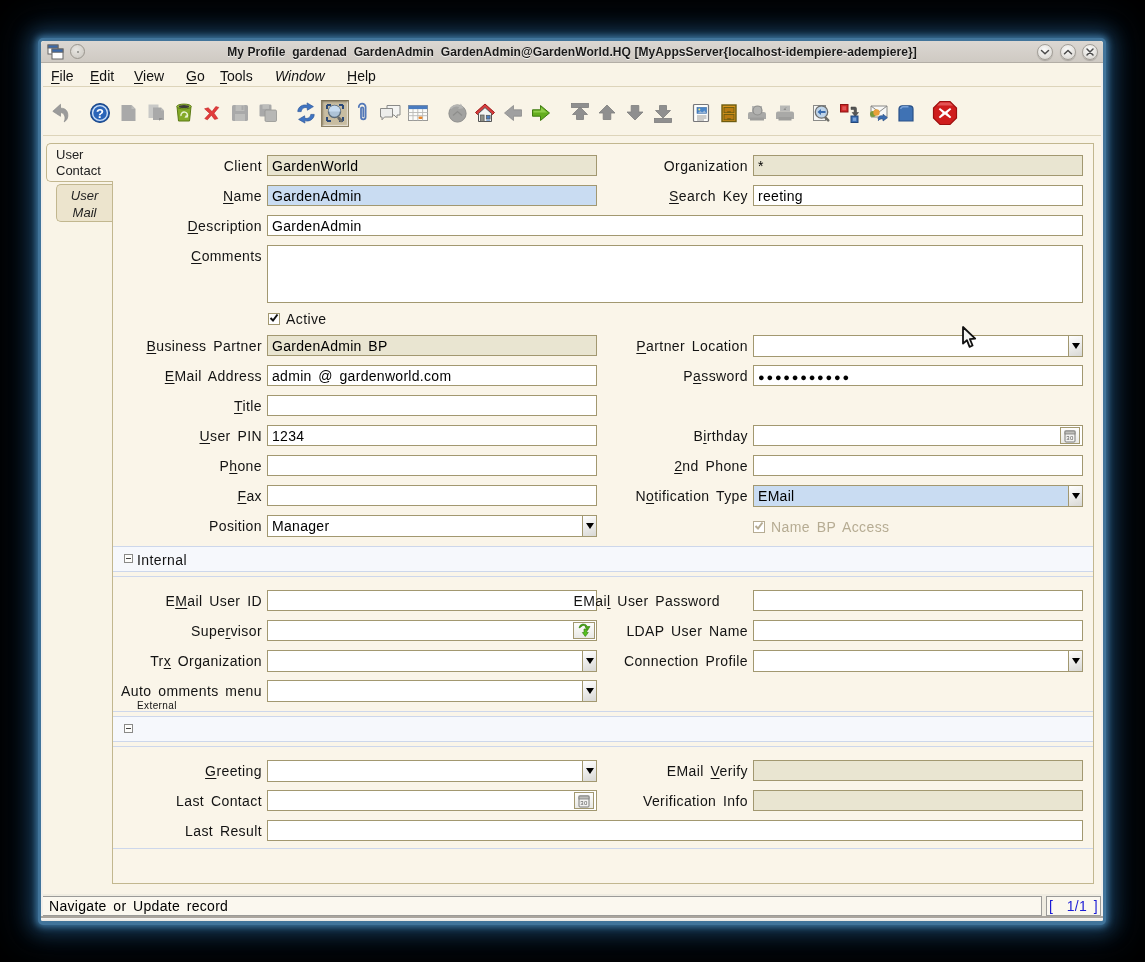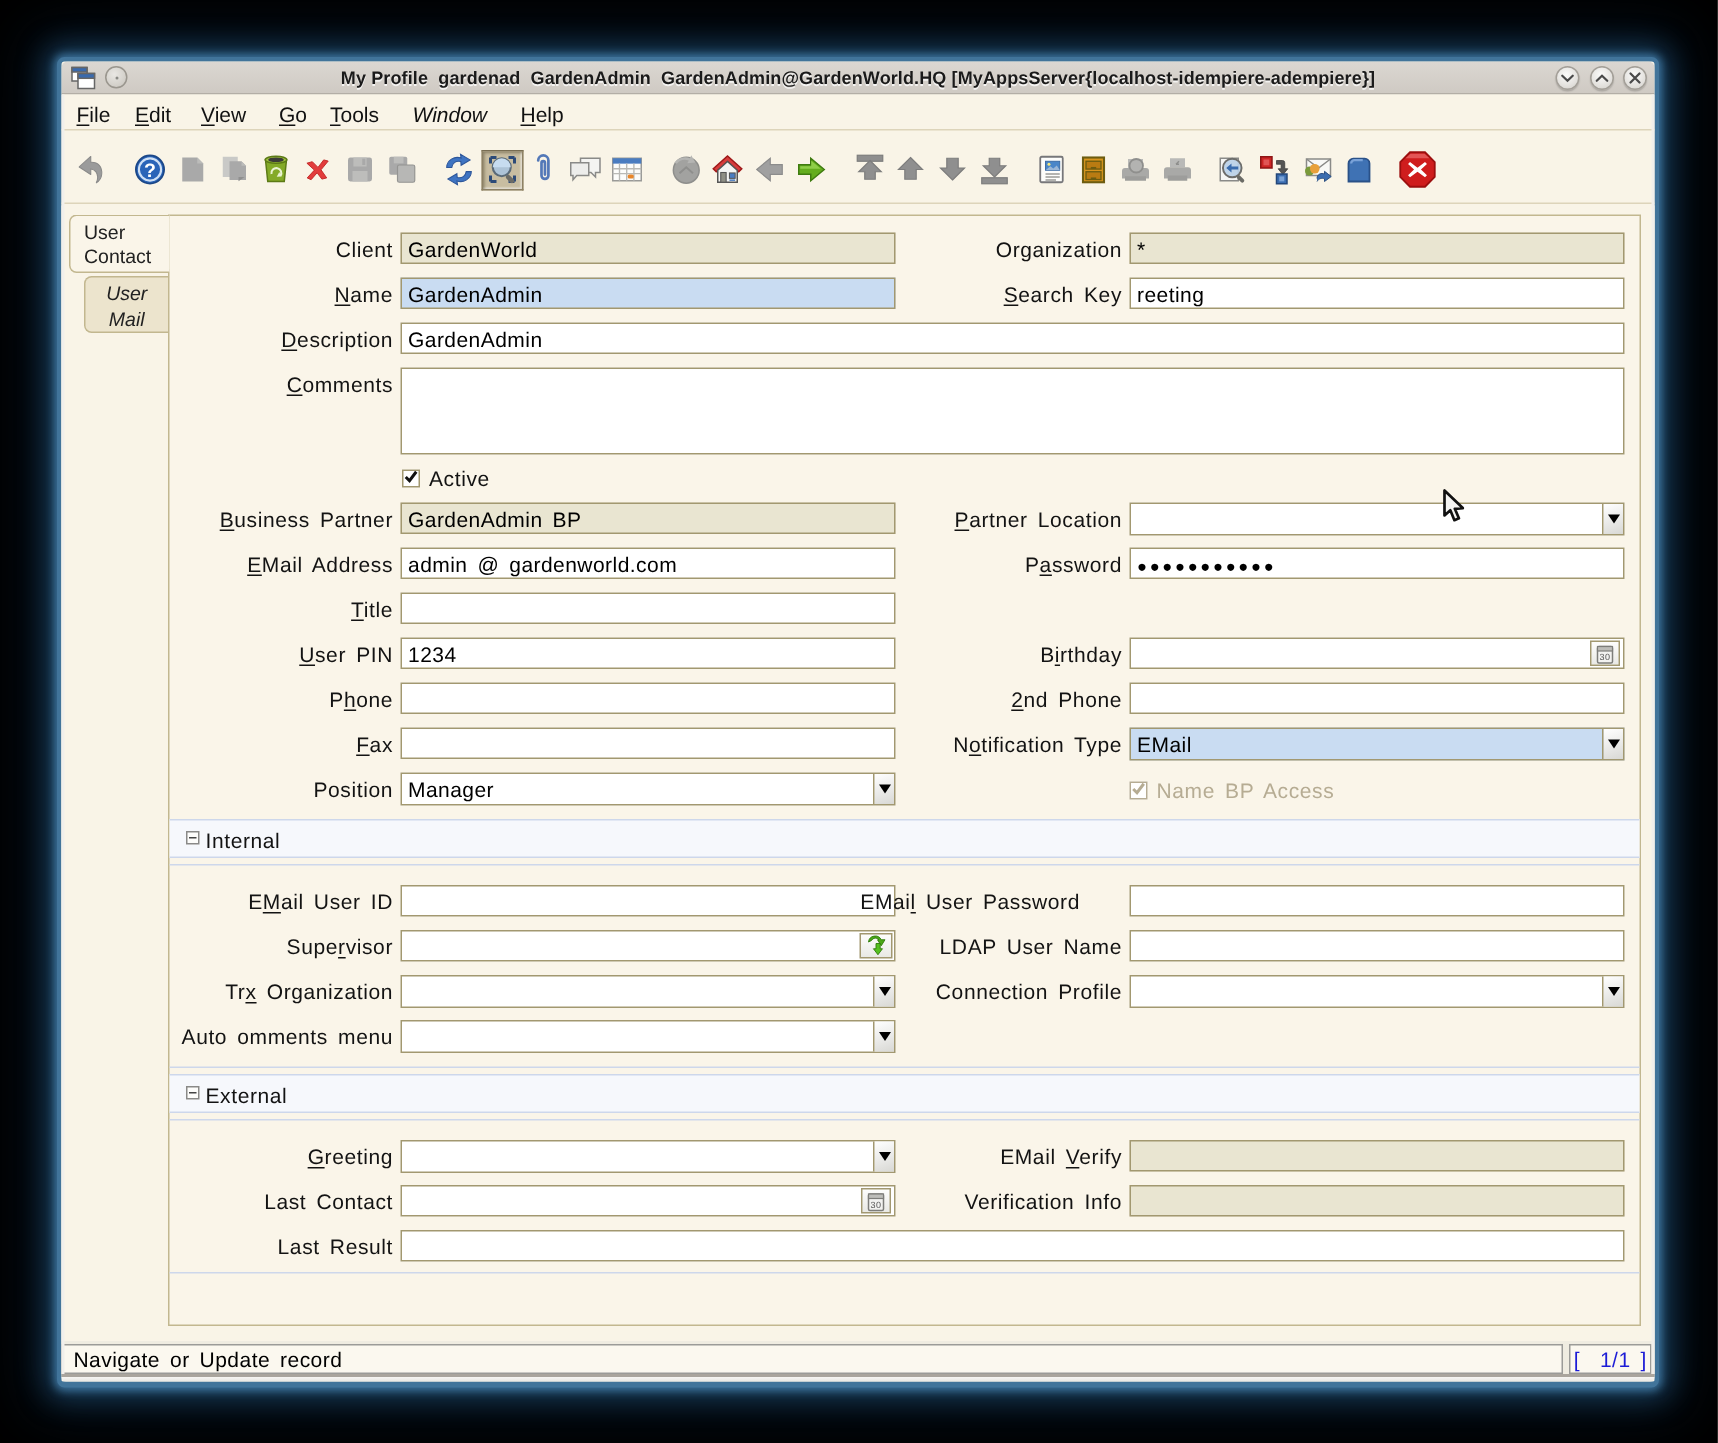--- a/index.html
+++ b/index.html
@@ -283,21 +283,21 @@
 <div style="position:absolute;left:113px;top:546px;width:980px;height:26px;background:#f6f8fc;border-top:1px solid #cdd7eb;border-bottom:1px solid #cdd7eb;"></div>
 <div style="position:absolute;left:113px;top:576px;width:980px;height:0;border-top:1px solid #cdd7eb;"></div>
 <div style="position:absolute;left:124px;top:554px;width:9px;height:9px;border:1px solid #8a8a88;background:#fdfdfb;"></div>
 <div style="position:absolute;left:126px;top:558px;width:5px;height:1px;background:#444;"></div>
 <div style="position:absolute;left:137px;top:552px;font-size:14px;letter-spacing:.4px;color:#131313;">Internal</div>
 <div style="position:absolute;left:113px;top:711px;width:980px;height:0;border-top:1px solid #cdd7eb;"></div>
 <div style="position:absolute;left:113px;top:716px;width:980px;height:26px;background:#f6f8fc;border-top:1px solid #cdd7eb;border-bottom:1px solid #cdd7eb;"></div>
 <div style="position:absolute;left:113px;top:746px;width:980px;height:0;border-top:1px solid #cdd7eb;"></div>
 <div style="position:absolute;left:124px;top:724px;width:9px;height:9px;border:1px solid #8a8a88;background:#fdfdfb;"></div>
 <div style="position:absolute;left:126px;top:728px;width:5px;height:1px;background:#444;"></div>
-<div style="position:absolute;left:137px;top:722px;font-size:14px;letter-spacing:.4px;color:#131313;">External</div>
+<div style="position:absolute;left:137px;top:700px;font-size:10px;letter-spacing:.4px;color:#131313;">External</div>
 <div style="position:absolute;left:113px;top:848px;width:980px;height:0;border-top:1px solid #cdd7eb;"></div>
 <div class="lbl" style="left:62px;top:590px;width:200px;">E<u>M</u>ail User ID</div>
 <div class="f " style="left:267px;top:590px;width:330px;"></div>
 <div class="lbl" style="left:520px;top:590px;width:200px;">EMai<u>l</u> User Password</div>
 <div class="f " style="left:753px;top:590px;width:330px;"></div>
 <div class="lbl" style="left:62px;top:620px;width:200px;">Supe<u>r</u>visor</div>
 <div class="f" style="left:267px;top:620px;width:330px;"></div>
 <div class="dbtn" style="left:573px;top:622px;width:22px;height:17px;"></div>
 <svg width="14" height="14" viewBox="0 0 14 14" style="position:absolute;left:577px;top:623px">
       <path d="M2 5 a4.5 4.5 0 0 1 8.5-1.5 l2.5 0 -2.5 4 -2.5-4 1 0 a3 3 0 0 0 -5 .5 z" fill="#4aa818" stroke="#2f7a0a" stroke-width=".6"></path>

